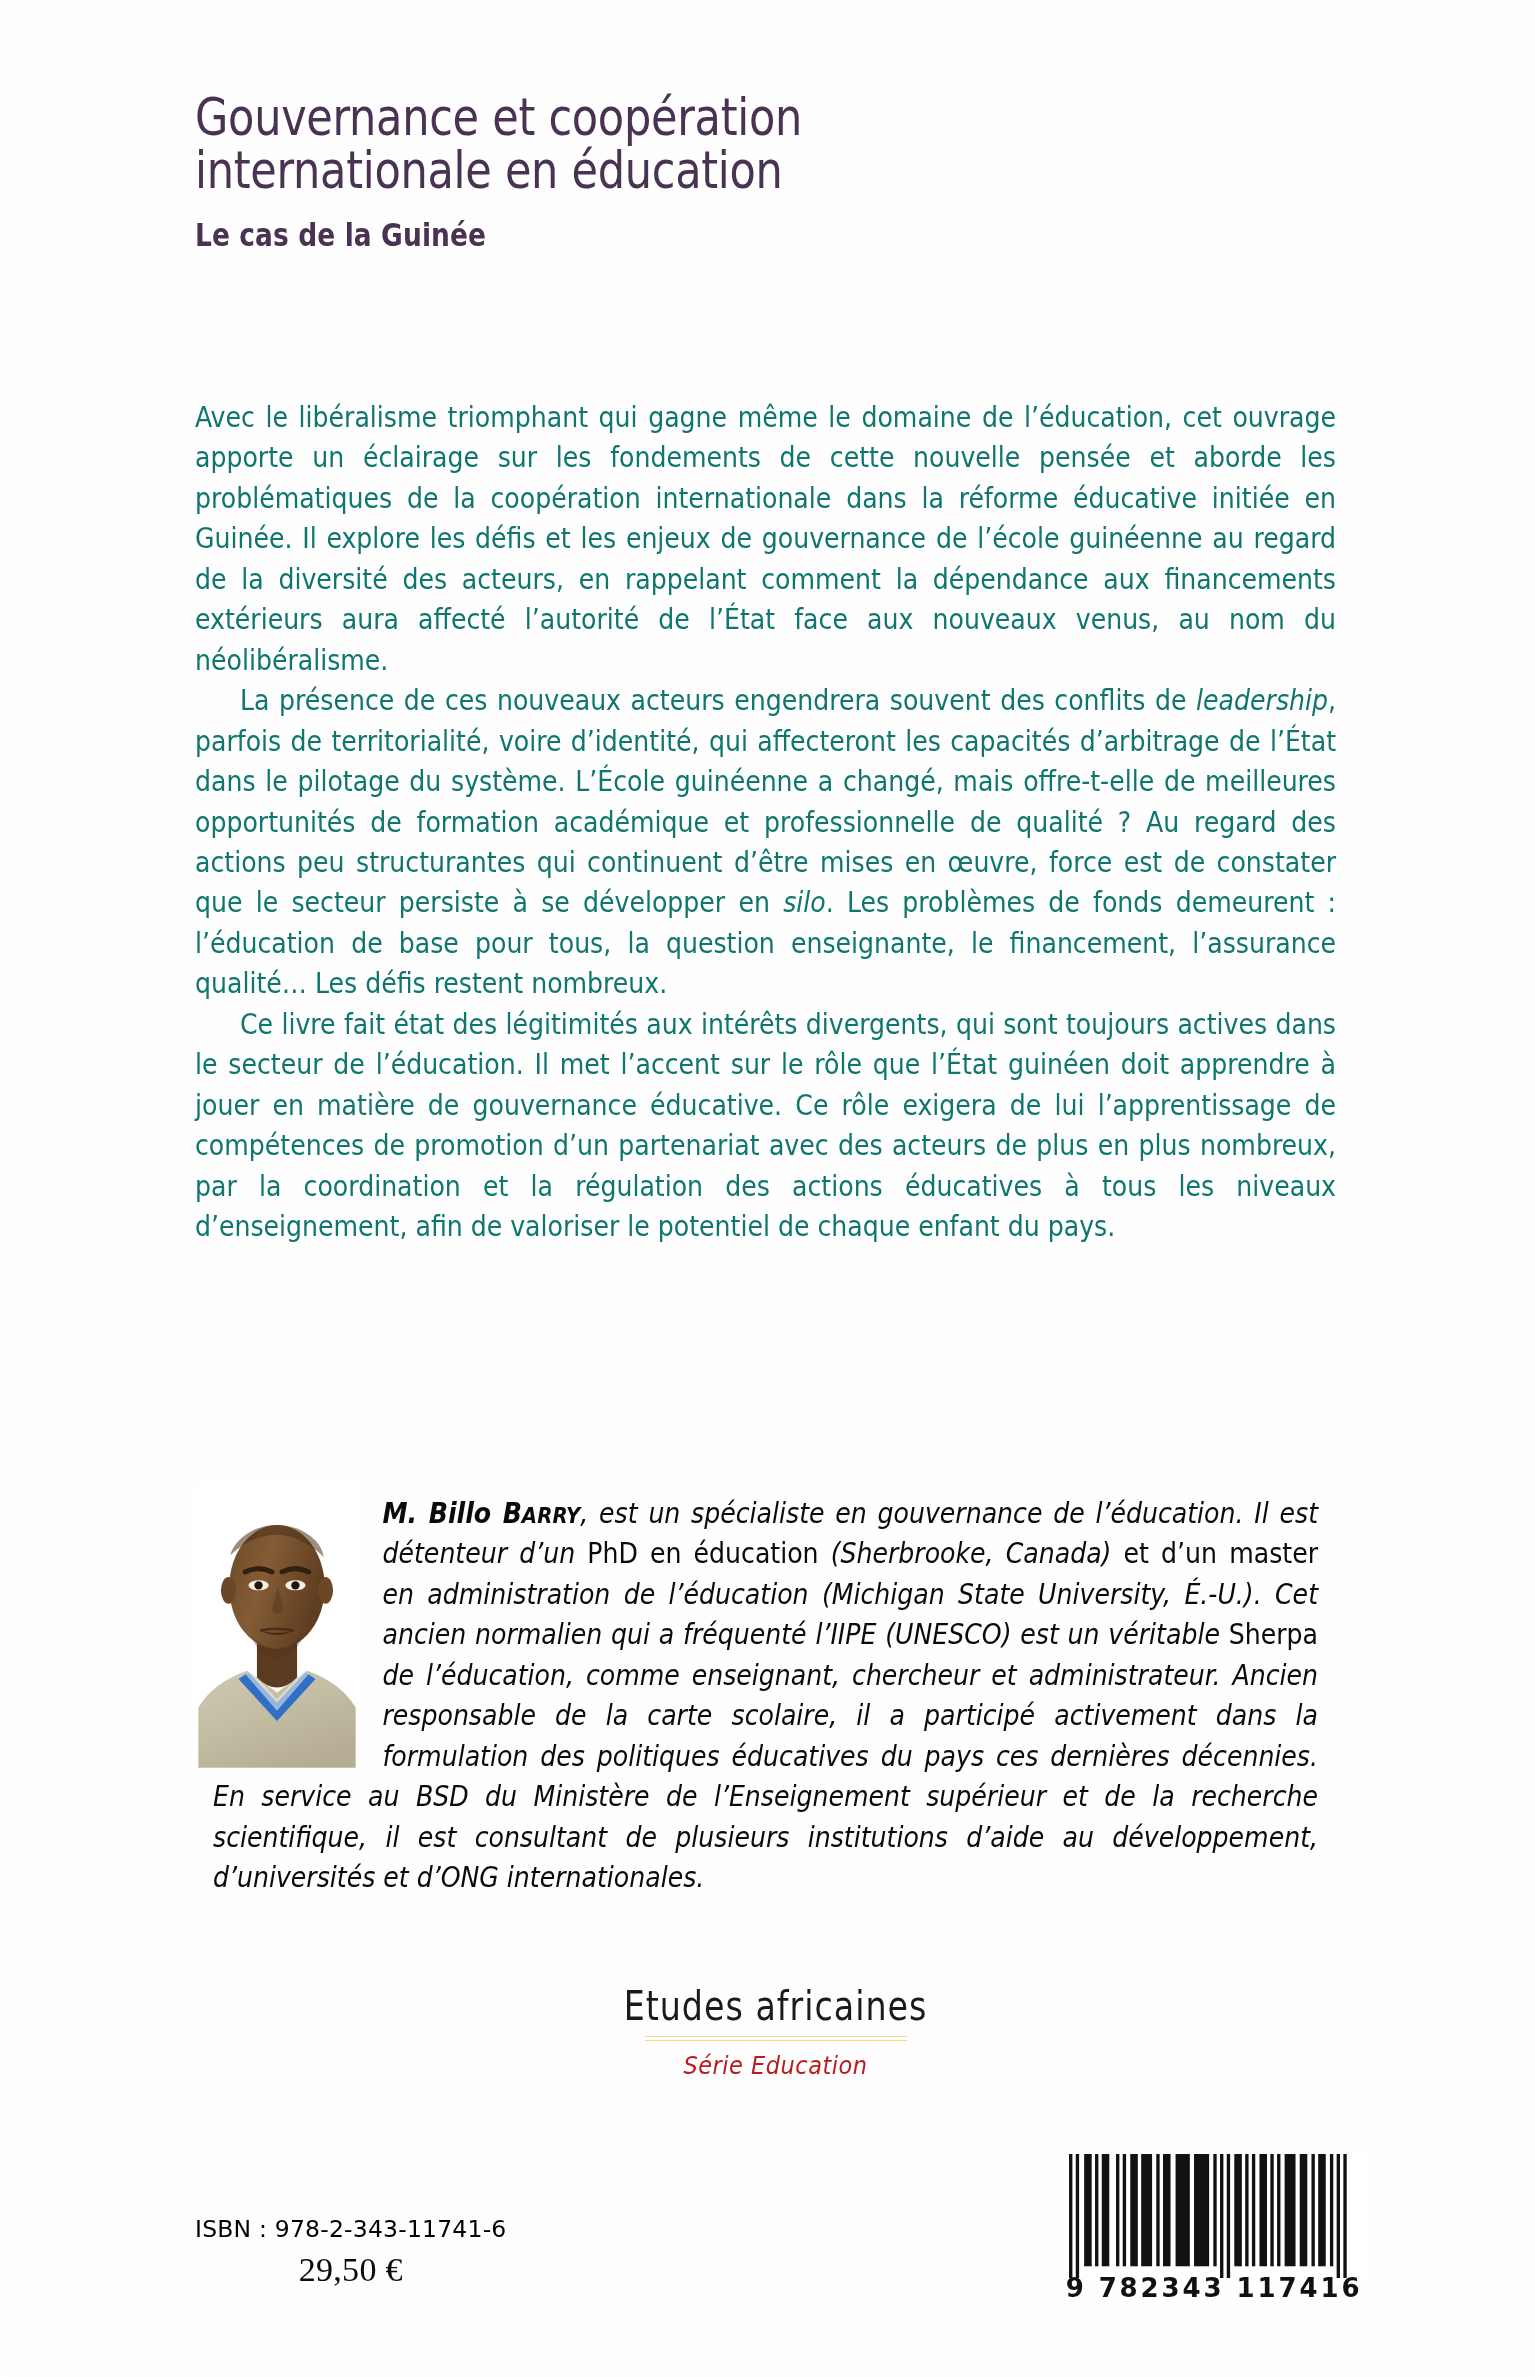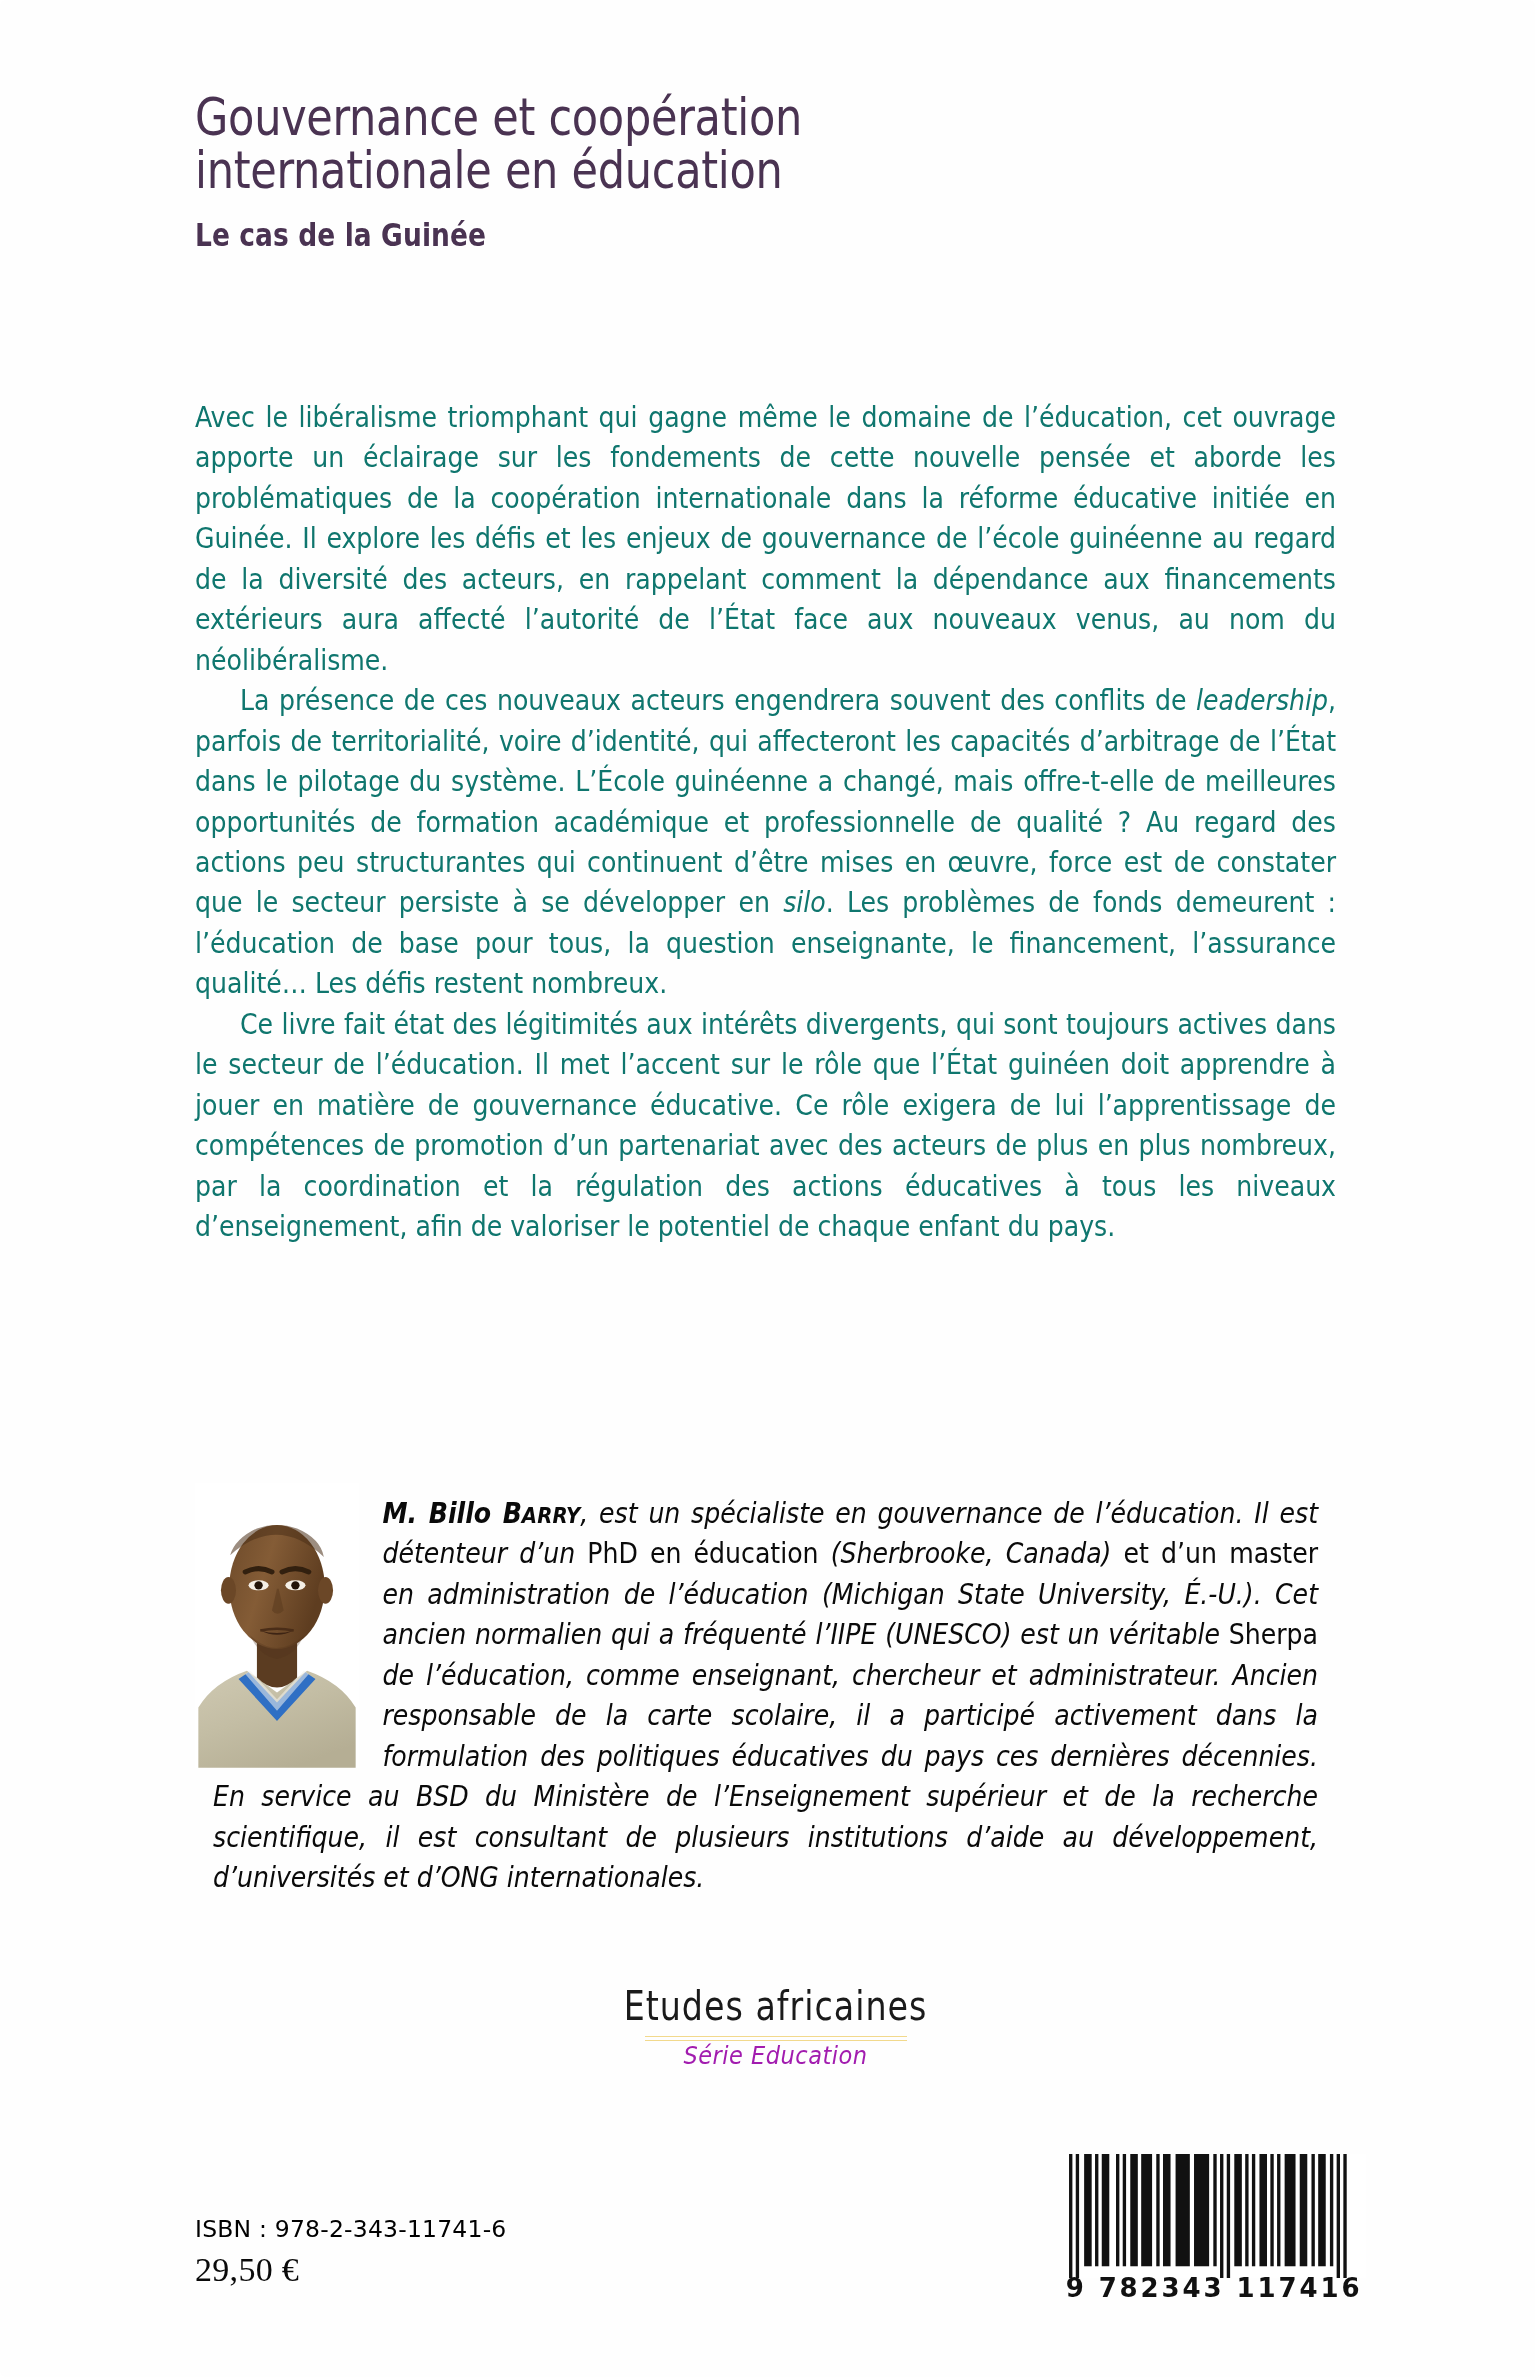--- a/index.html
+++ b/index.html
@@ -131,42 +131,44 @@
     margin: 5px auto 0 auto;
     border-top: 1.7px solid #f2d98c;
     border-bottom: 1.7px solid #f2d98c;
     height: 4.2px;
   }
   .collection-series {
     font-family: "DejaVu Sans Condensed", "Liberation Sans", sans-serif;
     font-weight: 300;
     font-style: italic;
     font-size: 25px;
-    color: #a21caf;
+    color: #b91c1c;
     letter-spacing: 0.5px;
+    margin-top: 10px;
   }
 
   
   .isbn-block {
     position: absolute;
     left: 195px;
     top: 2215px;
   }
   .isbn-line {
     font-family: "DejaVu Sans", "Liberation Sans", sans-serif;
     font-size: 23.5px;
     color: #000000;
     letter-spacing: 0.2px;
   }
   .price-line {
     font-family: "Liberation Serif", "DejaVu Serif", serif;
     font-size: 34px;
     color: #0a0a0a;
     margin-top: 8.4px;
     letter-spacing: 0.3px;
+    text-align: center;
   }
 
   
   .barcode-block {
     position: absolute;
     left: 1064px;
     top: 2154px;
     width: 302px;
   }
   .barcode-bars {

